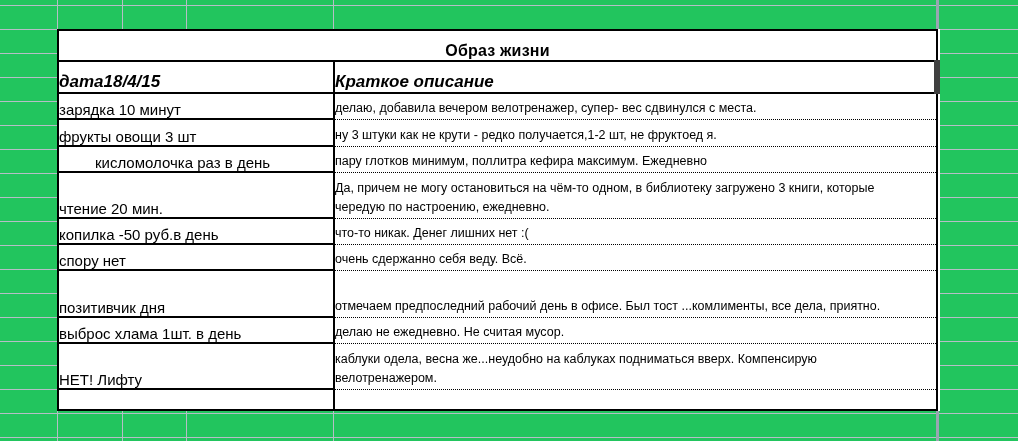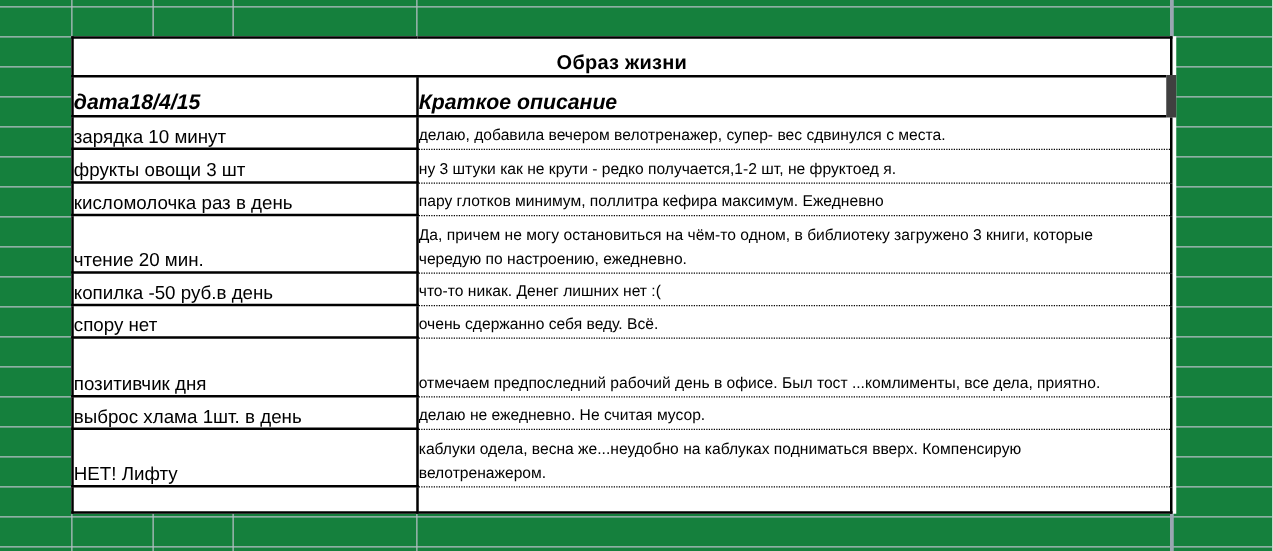--- a/index.html
+++ b/index.html
@@ -11,21 +11,21 @@
   body {
     font-family: "Liberation Sans", sans-serif;
     -webkit-font-smoothing: none;
   }
 
   #sheet {
     position: relative;
     width: 1018px;
     height: 441px;
     overflow: hidden;
-    background: #15803d;
+    background: #22c55e;
   }
 
   
   #grid {
     position: absolute;
     inset: 0;
     z-index: 0;
     pointer-events: none;
   }
   .grid-h {
@@ -94,21 +94,21 @@
     font-size: 17px;
     color: #000000;
     border-bottom: 2px solid #000000;
   }
   .head-cell.left {
     border-left: 2px solid #000000;
     border-right: 2px solid #000000;
     padding-left: 5px;
   }
   .head-cell.right {
-    border-right: 8px solid #404040;
+    border-right: 6px solid #404040;
     padding-left: 8px;
   }
 
   
   .task-cell {
     font-size: 15px;
     color: #000000;
     border-left: 2px solid #000000;
     border-right: 2px solid #000000;
     border-bottom: 2px solid #000000;
@@ -185,21 +185,21 @@
             <span class="line">делаю, добавила вечером велотренажер, супер- вес сдвинулся с места.</span>
           </td>
         </tr>
         <tr>
           <td class="task-cell" style="height: 25px;">фрукты овощи 3 шт</td>
           <td class="desc-cell" style="height: 25px;">
             <span class="line">ну 3 штуки как не крути - редко получается,1-2 шт, не фруктоед я.</span>
           </td>
         </tr>
         <tr>
-          <td class="task-cell" style="height: 24px;">кисломолочка раз в день</td>
+          <td class="task-cell" style="height: 24px; padding-left: 36px;">кисломолочка раз в день</td>
           <td class="desc-cell" style="height: 24px;">
             <span class="line">пару глотков минимум, поллитра кефира максимум. Ежедневно</span>
           </td>
         </tr>
         <tr>
           <td class="task-cell" style="height: 44px;">чтение 20 мин.</td>
           <td class="desc-cell" style="height: 44px;">
             <span class="line">Да, причем не могу остановиться на чём-то одном, в библиотеку загружено 3 книги, которые</span>
             <span class="line">чередую по настроению,  ежедневно.</span>
           </td>

